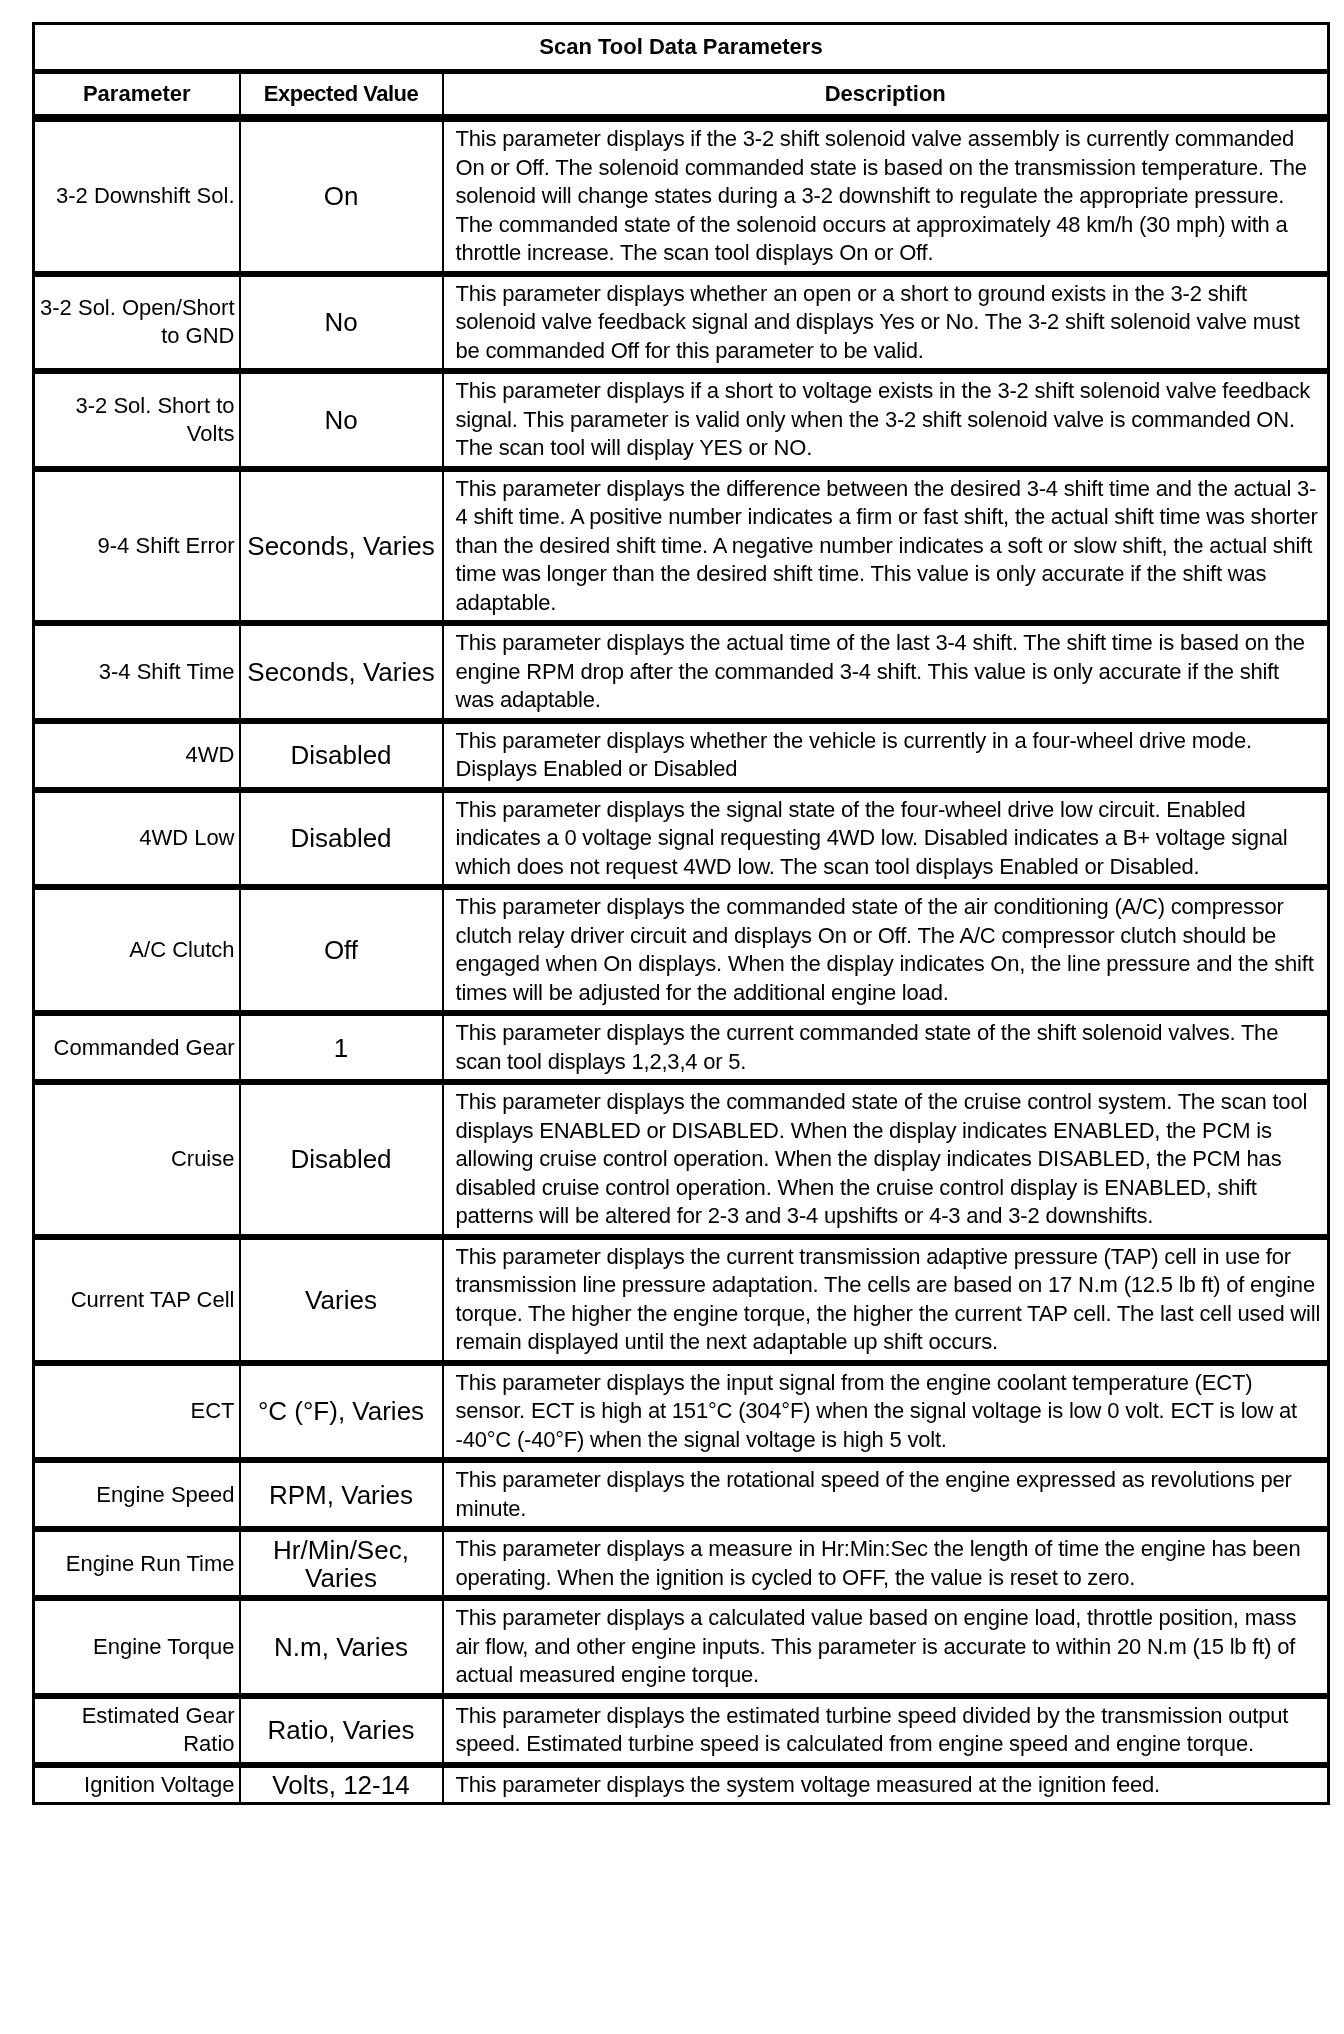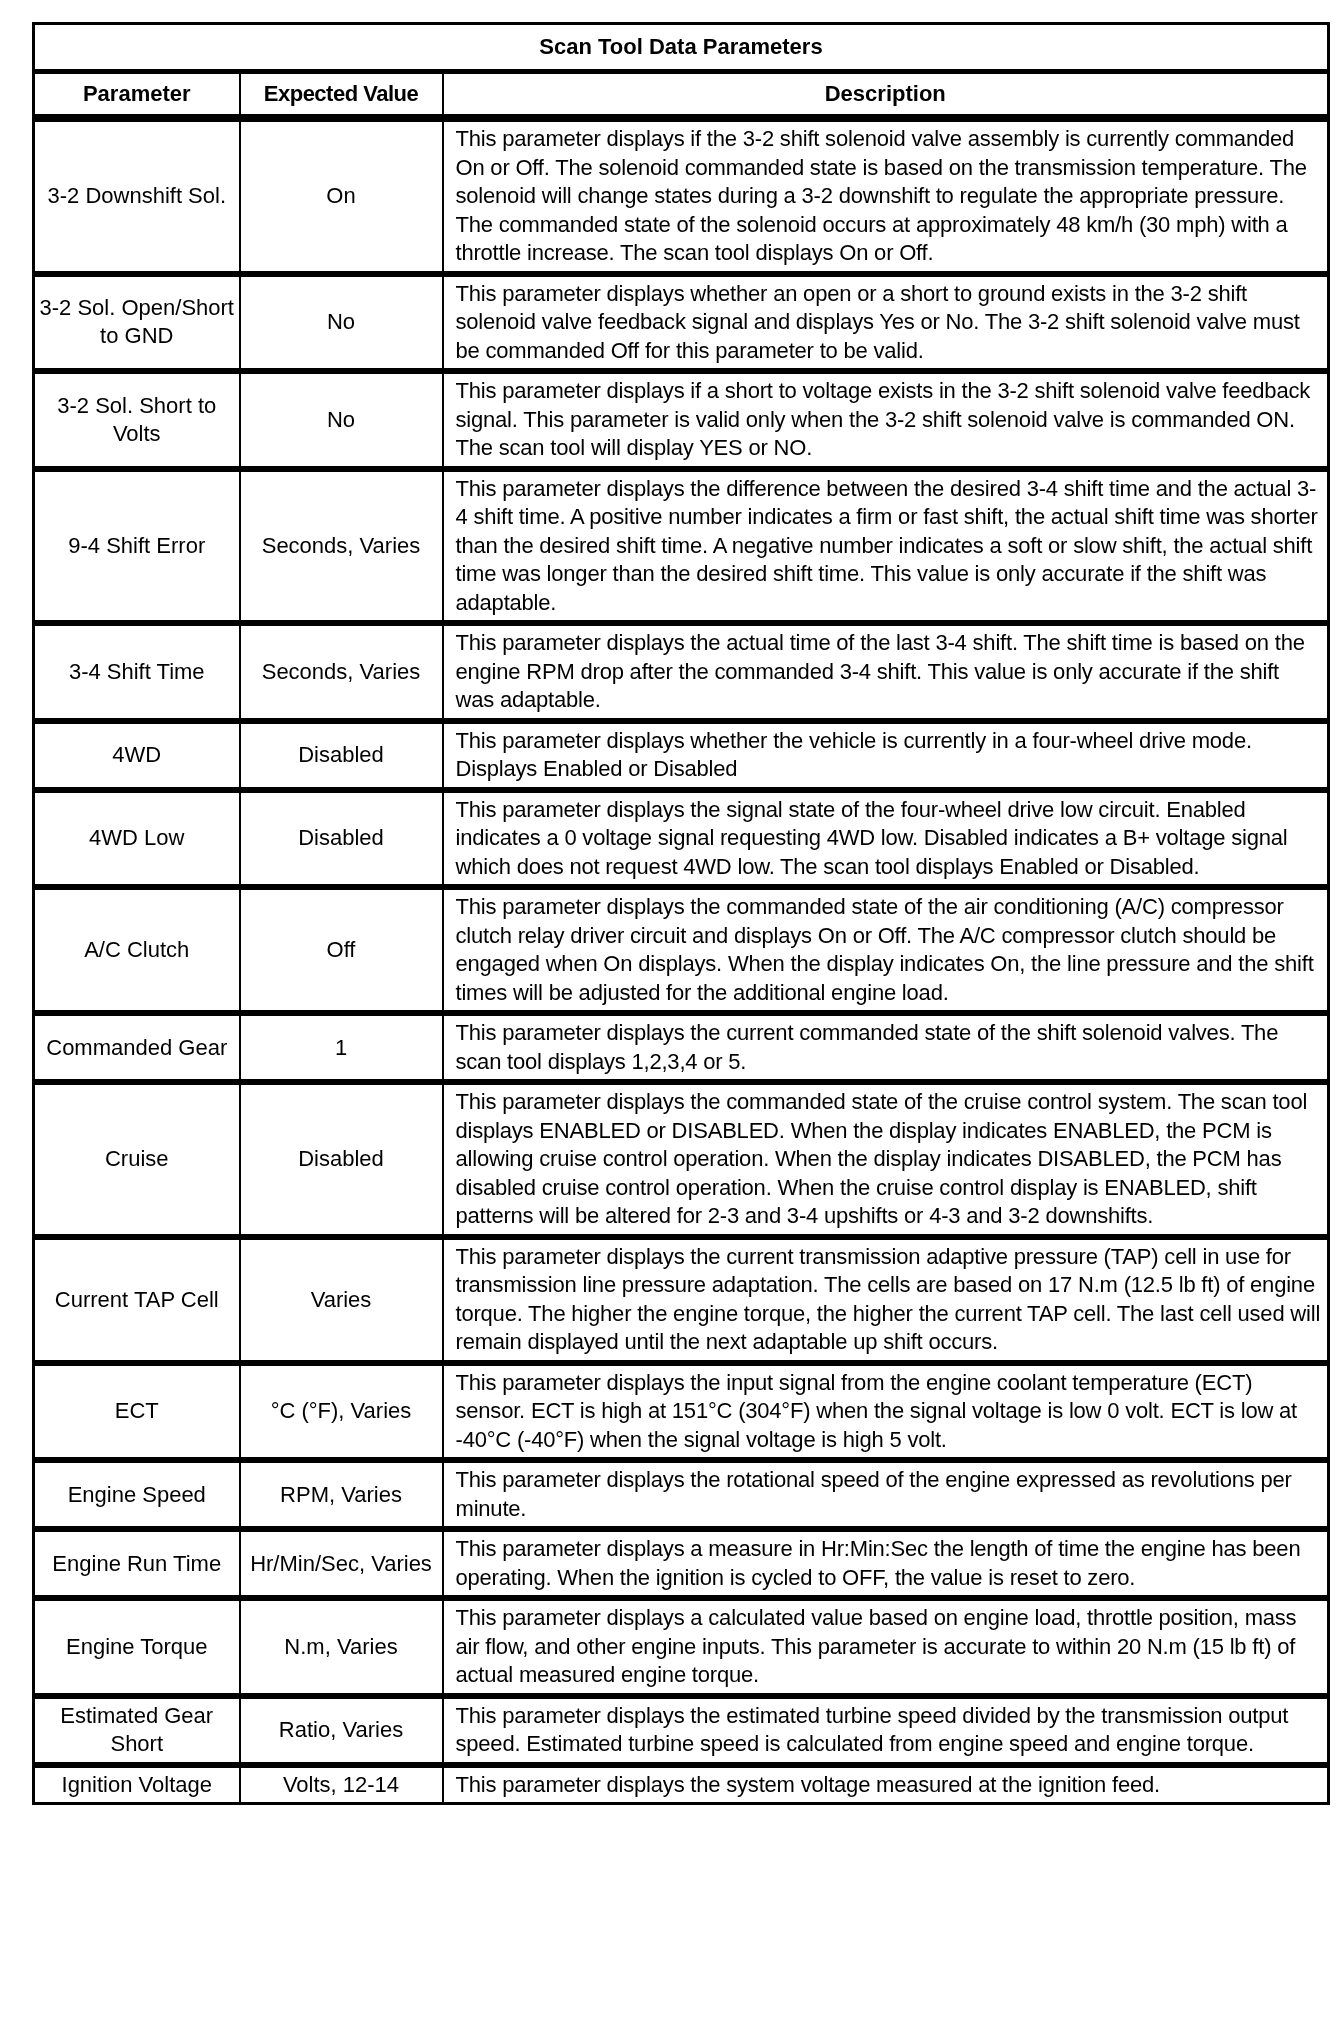--- a/index.html
+++ b/index.html
@@ -11,22 +11,22 @@
   table { border-collapse: collapse; width: 100%; table-layout: fixed; }
   td, th { border: 2px solid #000; padding: 3px 4px; vertical-align: middle; }
   table { border: 3px solid #000; }
   tr.row td { border-bottom: 6px solid #000; }
   tr.row:last-child td { border-bottom: 3px solid #000; }
   th { font-weight: bold; font-size: 22px; text-align: center; }
   th.title { height: 38px; border-bottom: 5px solid #000; }
   tr.head th { height: 34px; border-bottom: 8px solid #000; }
   col.c1 { width: 206px; }
   col.c2 { width: 203px; }
-  td.param { font-size: 22px; line-height: 28px; text-align: center; }
-  td.expected { font-size: 22px; line-height: 28px; text-align: center; }
+  td.param { font-size: 22px; line-height: 28px; text-align: right; }
+  td.expected { font-size: 26px; line-height: 28px; text-align: center; }
   td.desc { font-size: 22px; line-height: 28.5px; text-align: left; letter-spacing: -0.2px; padding-left: 12px; }
   tr.head th:nth-child(2) { letter-spacing: -0.5px; }
 </style>
 </head>
 <body>
 
 <div class="sheet">
   <table>
     <colgroup>
         <col class="c1">
@@ -113,21 +113,21 @@
     <td class="param">Engine Run Time</td>
     <td class="expected">Hr/Min/Sec, Varies</td>
     <td class="desc">This parameter displays a measure in Hr:Min:Sec the length of time the engine has been operating. When the ignition is cycled to OFF, the value is reset to zero.</td>
   </tr>
         <tr class="row">
     <td class="param">Engine Torque</td>
     <td class="expected">N.m, Varies</td>
     <td class="desc">This parameter displays a calculated value based on engine load, throttle position, mass air flow, and other engine inputs. This parameter is accurate to within 20 N.m (15 lb ft) of actual measured engine torque.</td>
   </tr>
         <tr class="row">
-    <td class="param">Estimated Gear Short</td>
+    <td class="param">Estimated Gear Ratio</td>
     <td class="expected">Ratio, Varies</td>
     <td class="desc">This parameter displays the estimated turbine speed divided by the transmission output speed. Estimated turbine speed is calculated from engine speed and engine torque.</td>
   </tr>
         <tr class="row">
     <td class="param">Ignition Voltage</td>
     <td class="expected">Volts, 12-14</td>
     <td class="desc">This parameter displays the system voltage measured at the ignition feed.</td>
   </tr>
       </tbody>
   </table>

